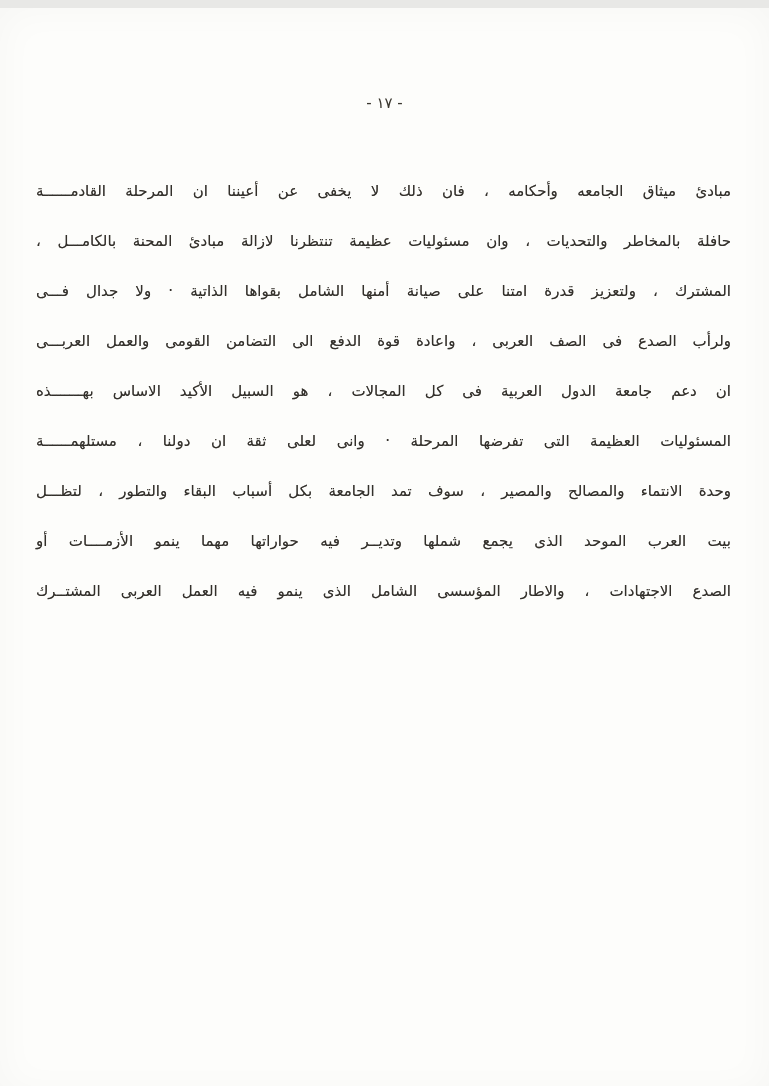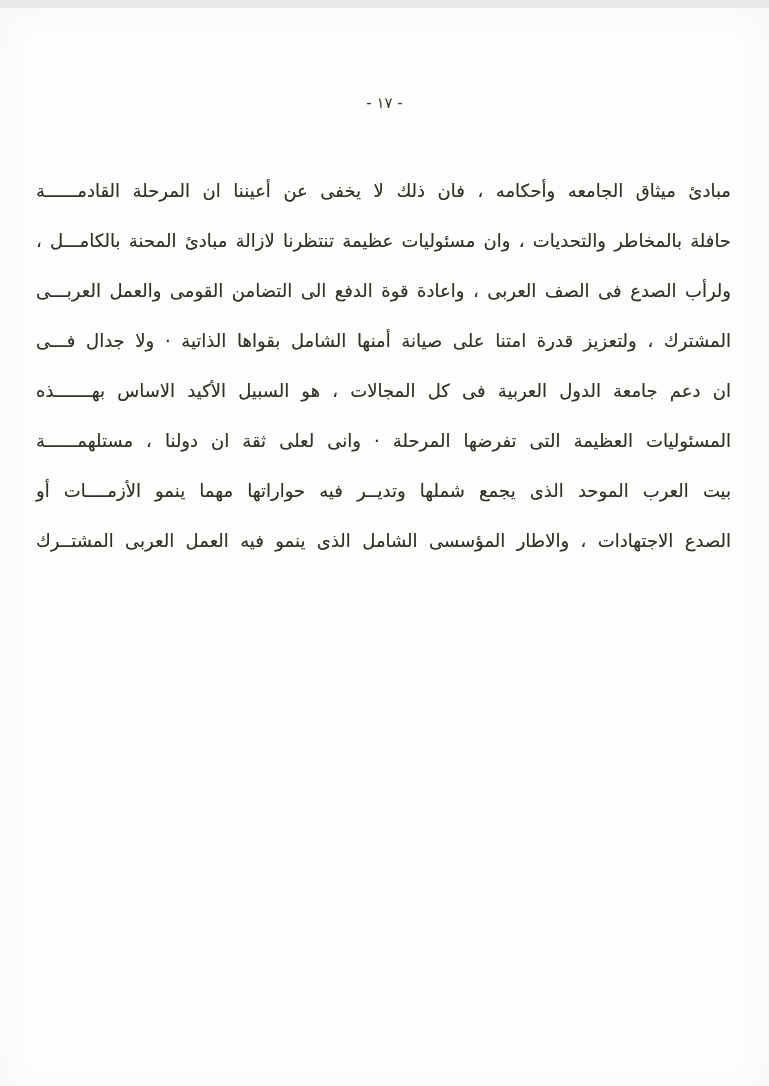--- a/index.html
+++ b/index.html
@@ -29,42 +29,43 @@
     color: #3a372f;
   }
   .body-text {
     position: absolute;
     top: 158px;
     right: 38px;
     left: 36px;
     direction: rtl;
   }
   .text-line {
-    font-size: 18px;
+    font-size: 15px;
     line-height: 50px;
     height: 50px;
     text-align: justify;
     text-align-last: justify;
     -moz-text-align-last: justify;
     white-space: normal;
     color: #33302b;
     text-shadow: 0 0 0.4px rgba(51,48,43,0.5);
   }
 </style>
 </head>
 <body>
 
 <div class="page">
 
   <div class="page-number">- ١٧ -</div>
 
   <div class="body-text">
     <div class="text-line">مبادئ ميثاق الجامعه وأحكامه ، فان ذلك لا يخفى عن أعيننا ان المرحلة القادمــــــة</div>
     <div class="text-line">حافلة بالمخاطر والتحديات ، وان مسئوليات عظيمة تنتظرنا لازالة مبادئ المحنة بالكامـــل ،</div>
+    <div class="text-line">المشترك ، ولتعزيز قدرة امتنا على صيانة أمنها الشامل بقواها الذاتية · ولا جدال فـــى</div>
     <div class="text-line">ولرأب الصدع فى الصف العربى ، واعادة قوة الدفع الى التضامن القومى والعمل العربـــى</div>
-    <div class="text-line">المشترك ، ولتعزيز قدرة امتنا على صيانة أمنها الشامل بقواها الذاتية · ولا جدال فـــى</div>
     <div class="text-line">ان دعم جامعة الدول العربية فى كل المجالات ، هو السبيل الأكيد الاساس بهـــــــذه</div>
     <div class="text-line">المسئوليات العظيمة التى تفرضها المرحلة · وانى لعلى ثقة ان دولنا ، مستلهمــــــة</div>
+    <div class="text-line">وحدة الانتماء والمصالح والمصير ، سوف تمد الجامعة بكل أسباب البقاء والتطور ، لتظـــل</div>
     <div class="text-line">بيت العرب الموحد الذى يجمع شملها وتديــر فيه حواراتها مهما ينمو الأزمــــات أو</div>
     <div class="text-line">الصدع الاجتهادات ، والاطار المؤسسى الشامل الذى ينمو فيه العمل العربى المشتــرك</div>
   </div>
 
 </div>
 
 </body></html>

